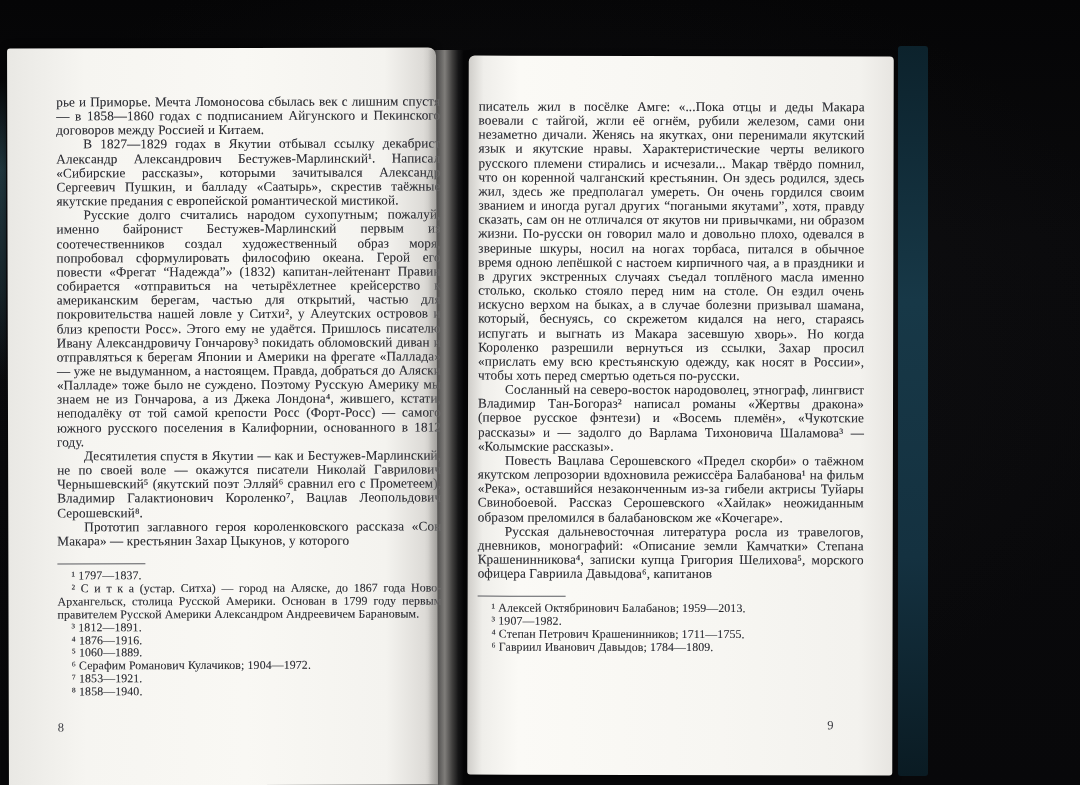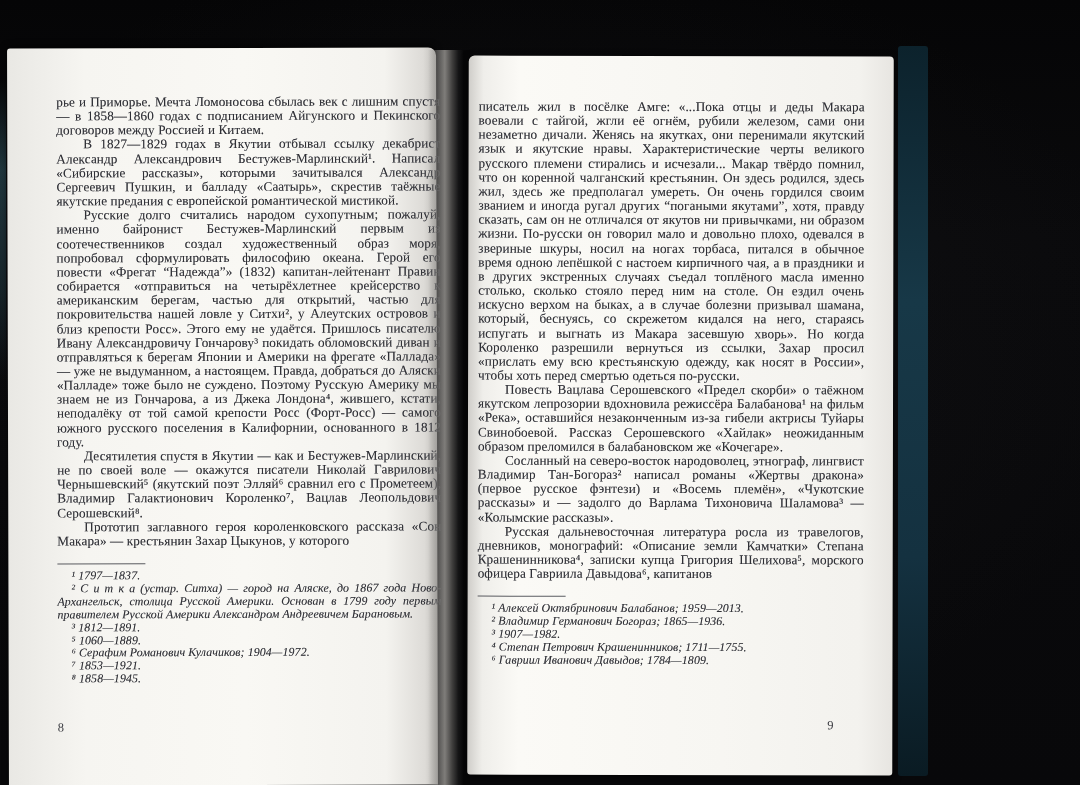--- a/index.html
+++ b/index.html
@@ -43,21 +43,21 @@
     font-size:13.2px;line-height:14.15px;text-align:justify;
     letter-spacing:0.1px;
     text-shadow:0 0 0.5px rgba(70,70,80,0.45);
   }
   .text-left{left:49px;top:47px;width:384px;}
   .text-right{left:10px;top:44px;width:386px;}
   .para{margin:0;}
   .ind{text-indent:27px;}
   .fnrule{width:88px;height:0;border-top:1px solid #5a5b60;margin:15px 0 5px 0;}
   .fns{font-size:11.9px;line-height:12.9px;}
-  .fn{margin:0;text-indent:14px;font-style:italic;}
+  .fn{margin:0;text-indent:14px;}
   .pagenum{position:absolute;font-size:12.5px;color:#3a3b41;}
   .pagenum-left{left:49px;top:672px;}
   .pagenum-right{left:360px;top:662px;}
 </style>
 </head>
 <body>
 
 <div class="scene">
 
   <div class="left-sliver"></div>
@@ -67,41 +67,41 @@
       <p class="para">рье и Приморье. Мечта Ломоносова сбылась век с лишним спустя — в 1858—1860 годах с подписанием Айгунского и Пекинского договоров между Россией и Китаем.</p>
       <p class="para ind">В 1827—1829 годах в Якутии отбывал ссылку декабрист Александр Александрович Бестужев-Марлинский¹. Написал «Сибирские рассказы», которыми зачитывался Александр Сергеевич Пушкин, и балладу «Саатырь», скрестив таёжные якутские предания с европейской романтической мистикой.</p>
       <p class="para ind">Русские долго считались народом сухопутным; пожалуй, именно байронист Бестужев-Марлинский первым из соотечественников создал художественный образ моря, попробовал сформулировать философию океана. Герой его повести «Фрегат “Надежда”» (1832) капитан-лейтенант Правин собирается «отправиться на четырёхлетнее крейсерство к американским берегам, частью для открытий, частью для покровительства нашей ловле у Ситхи², у Алеутских островов и близ крепости Росс». Этого ему не удаётся. Пришлось писателю Ивану Александровичу Гончарову³ покидать обломовский диван и отправляться к берегам Японии и Америки на фрегате «Паллада» — уже не выдуманном, а настоящем. Правда, добраться до Аляски «Палладе» тоже было не суждено. Поэтому Русскую Америку мы знаем не из Гончарова, а из Джека Лондона⁴, жившего, кстати, неподалёку от той самой крепости Росс (Форт-Росс) — самого южного русского поселения в Калифорнии, основанного в 1812 году.</p>
       <p class="para ind">Десятилетия спустя в Якутии — как и Бестужев-Марлинский, не по своей воле — окажутся писатели Николай Гаврилович Чернышевский⁵ (якутский поэт Элляй⁶ сравнил его с Прометеем), Владимир Галактионович Короленко⁷, Вацлав Леопольдович Серошевский⁸.</p>
       <p class="para ind">Прототип заглавного героя короленковского рассказа «Сон Макара» — крестьянин Захар Цыкунов, у которого</p>
       <div class="fnrule"></div>
       <div class="fns">
         <p class="fn">¹ 1797—1837.</p>
         <p class="fn">² С и т к а (устар. Ситха) — город на Аляске, до 1867 года Ново-Архангельск, столица Русской Америки. Основан в 1799 году первым правителем Русской Америки Александром Андреевичем Барановым.</p>
         <p class="fn">³ 1812—1891.</p>
+        <p class="fn">⁴ 1876—1916.</p>
         <p class="fn">⁵ 1060—1889.</p>
         <p class="fn">⁶ Серафим Романович Кулачиков; 1904—1972.</p>
         <p class="fn">⁷ 1853—1921.</p>
-        <p class="fn">⁸ 1858—1945.</p>
+        <p class="fn">⁸ 1858—1940.</p>
       </div>
     </div>
     <div class="pagenum pagenum-left">8</div>
   </div>
 
   <div class="gutter"></div>
 
   <div class="page page-right">
     <div class="text text-right">
       <p class="para">писатель жил в посёлке Амге: «...Пока отцы и деды Макара воевали с тайгой, жгли её огнём, рубили железом, сами они незаметно дичали. Женясь на якутках, они перенимали якутский язык и якутские нравы. Характеристические черты великого русского племени стирались и исчезали... Макар твёрдо помнил, что он коренной чалганский крестьянин. Он здесь родился, здесь жил, здесь же предполагал умереть. Он очень гордился своим званием и иногда ругал других “погаными якутами”, хотя, правду сказать, сам он не отличался от якутов ни привычками, ни образом жизни. По-русски он говорил мало и довольно плохо, одевался в звериные шкуры, носил на ногах торбаса, питался в обычное время одною лепёшкой с настоем кирпичного чая, а в праздники и в других экстренных случаях съедал топлёного масла именно столько, сколько стояло перед ним на столе. Он ездил очень искусно верхом на быках, а в случае болезни призывал шамана, который, беснуясь, со скрежетом кидался на него, стараясь испугать и выгнать из Макара засевшую хворь». Но когда Короленко разрешили вернуться из ссылки, Захар просил «прислать ему всю крестьянскую одежду, как носят в России», чтобы хоть перед смертью одеться по-русски.</p>
+      <p class="para ind">Сосланный на северо-восток народоволец, этнограф, лингвист Владимир Тан-Богораз² написал романы «Жертвы дракона» (первое русское фэнтези) и «Восемь племён», «Чукотские рассказы» и — задолго до Варлама Тихоновича Шаламова³ — «Колымские рассказы».</p>
       <p class="para ind">Повесть Вацлава Серошевского «Предел скорби» о таёжном якутском лепрозории вдохновила режиссёра Балабанова¹ на фильм «Река», оставшийся незаконченным из-за гибели актрисы Туйары Свинобоевой. Рассказ Серошевского «Хайлак» неожиданным образом преломился в балабановском же «Кочегаре».</p>
-      <p class="para ind">Сосланный на северо-восток народоволец, этнограф, лингвист Владимир Тан-Богораз² написал романы «Жертвы дракона» (первое русское фэнтези) и «Восемь племён», «Чукотские рассказы» и — задолго до Варлама Тихоновича Шаламова³ — «Колымские рассказы».</p>
       <p class="para ind">Русская дальневосточная литература росла из травелогов, дневников, монографий: «Описание земли Камчатки» Степана Крашенинникова⁴, записки купца Григория Шелихова⁵, морского офицера Гавриила Давыдова⁶, капитанов</p>
       <div class="fnrule"></div>
       <div class="fns">
         <p class="fn">¹ Алексей Октябринович Балабанов; 1959—2013.</p>
-        <p class="fn">² Владимир Германович Богораз; 1865—1936.</p>
         <p class="fn">³ 1907—1982.</p>
         <p class="fn">⁴ Степан Петрович Крашенинников; 1711—1755.</p>
         <p class="fn">⁶ Гавриил Иванович Давыдов; 1784—1809.</p>
       </div>
     </div>
     <div class="pagenum pagenum-right">9</div>
   </div>
 
   <div class="cover-edge"></div>
 

